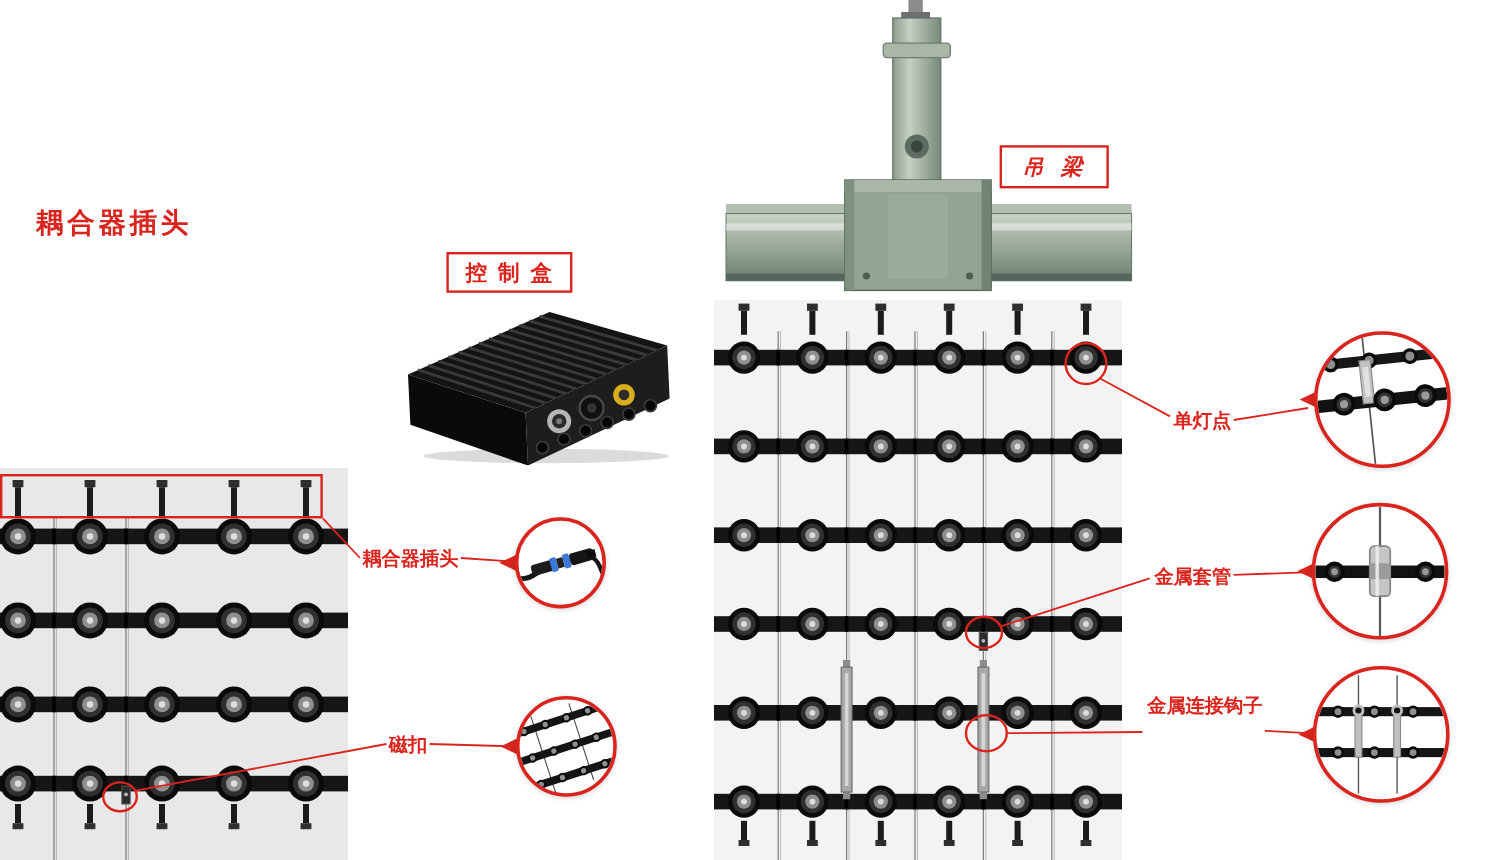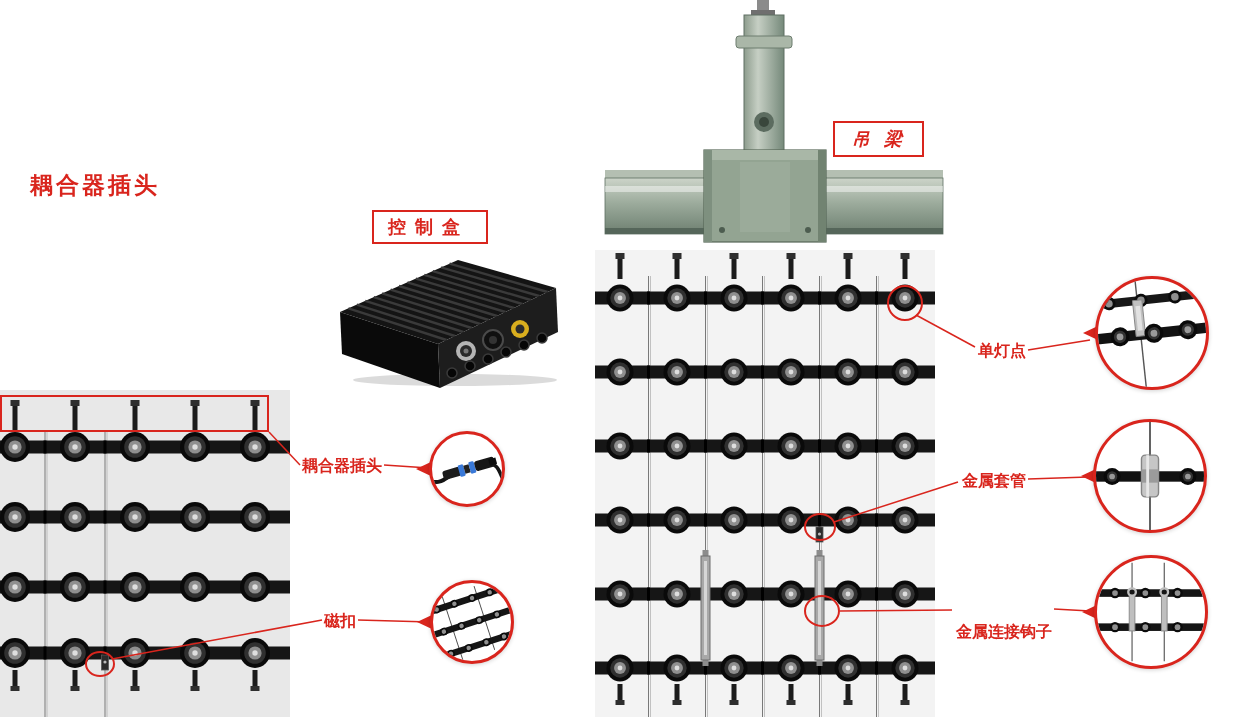--- a/index.html
+++ b/index.html
@@ -7,21 +7,21 @@
   body { font-family:"Liberation Sans", sans-serif; background:#fff; }
   #canvas { position:relative; width:1249px; height:717px; background:#ffffff; overflow:hidden; }
   .abs { position:absolute; }
 
   .page-title { font-size:23px; font-weight:bold; color:var(--accent); letter-spacing:3px; }
 
   .red-box-label {
     border:2px solid var(--accent); color:var(--accent); background:#ffffff;
     font-weight:bold; font-size:18px; line-height:1; display:inline-block;
   }
-  .cb-label { padding:6px 17px 6px 14px; letter-spacing:9px; }
+  .cb-label { padding:6px 6px 6px 14px; letter-spacing:9px; }
   .hb-label { padding:7px 6px 7px 17px; letter-spacing:14px;font-style:italic; }
 
   .callout-text { color:var(--accent); font-weight:bold; font-size:16px; white-space:nowrap; }
 
   .grid-panel { overflow:hidden; }
   .grid-left-bg  { background:#e8e8e8; }
   .grid-right-bg { background:#f3f3f3; }
 
   .detail-circle {
     border:3px solid var(--accent); border-radius:50%; background:#ffffff;
@@ -484,21 +484,21 @@
       <ellipse cx="822" cy="611" rx="17" ry="15" stroke-width="2"></ellipse>
       <line x1="840" y1="611" x2="952" y2="610" stroke-width="1.5"></line>
       <line x1="1054" y1="609" x2="1090" y2="611" stroke-width="1.5"></line>
     </g>
   </svg>
 
   <div class="abs callout-text" style="left:302px; top:456px;text-align:center;">耦合器插头</div>
   <div class="abs callout-text" style="left:324px; top:611px;font-family:Liberation Mono, monospace;">磁扣</div>
   <div class="abs callout-text" style="left:978px; top:341px;">单灯点</div>
   <div class="abs callout-text" style="left:962px; top:471px;font-family:Liberation Mono, monospace;">金属套管</div>
-  <div class="abs callout-text" style="left:956px; top:622px;">金属连接钩子</div>
+  <div class="abs callout-text" style="left:956px; top:578px;">金属连接钩子</div>
 
   <div class="abs pointer-left" style="left:416px; top:461px;"></div>
   <div class="abs detail-circle" style="left:429px; top:431px; width:76px; height:76px;">
     <svg viewBox="-38 -38 76 76">
       <path d="M-38,14 C-26,16 -22,8 -14,5" stroke="#141414" stroke-width="4.5" fill="none" stroke-linecap="round"></path>
       <path d="M30,-4 C34,-2 36,4 38,9" stroke="#141414" stroke-width="4" fill="none" stroke-linecap="round"></path>
       <g transform="rotate(-16)">
         <rect x="-27" y="-5" width="20" height="10" rx="3" fill="#1c1c1c"></rect>
         <rect x="-9" y="-6.5" width="6" height="13" rx="1.5" fill="#3a79d8"></rect>
         <rect x="-3" y="-4.5" width="6" height="9" fill="#222"></rect>

